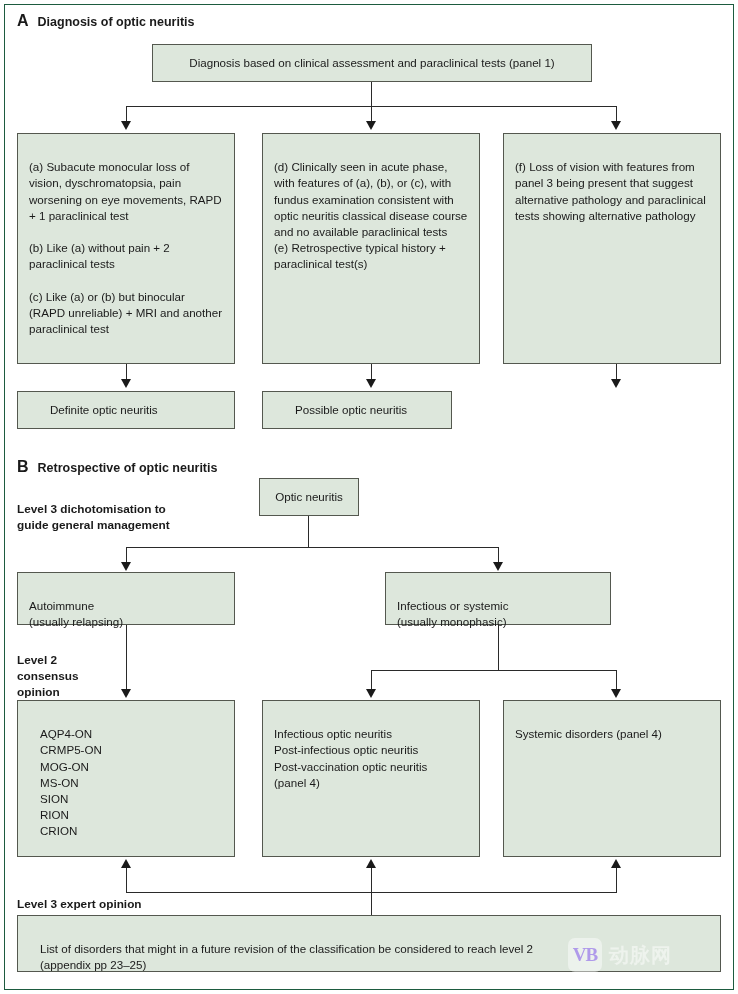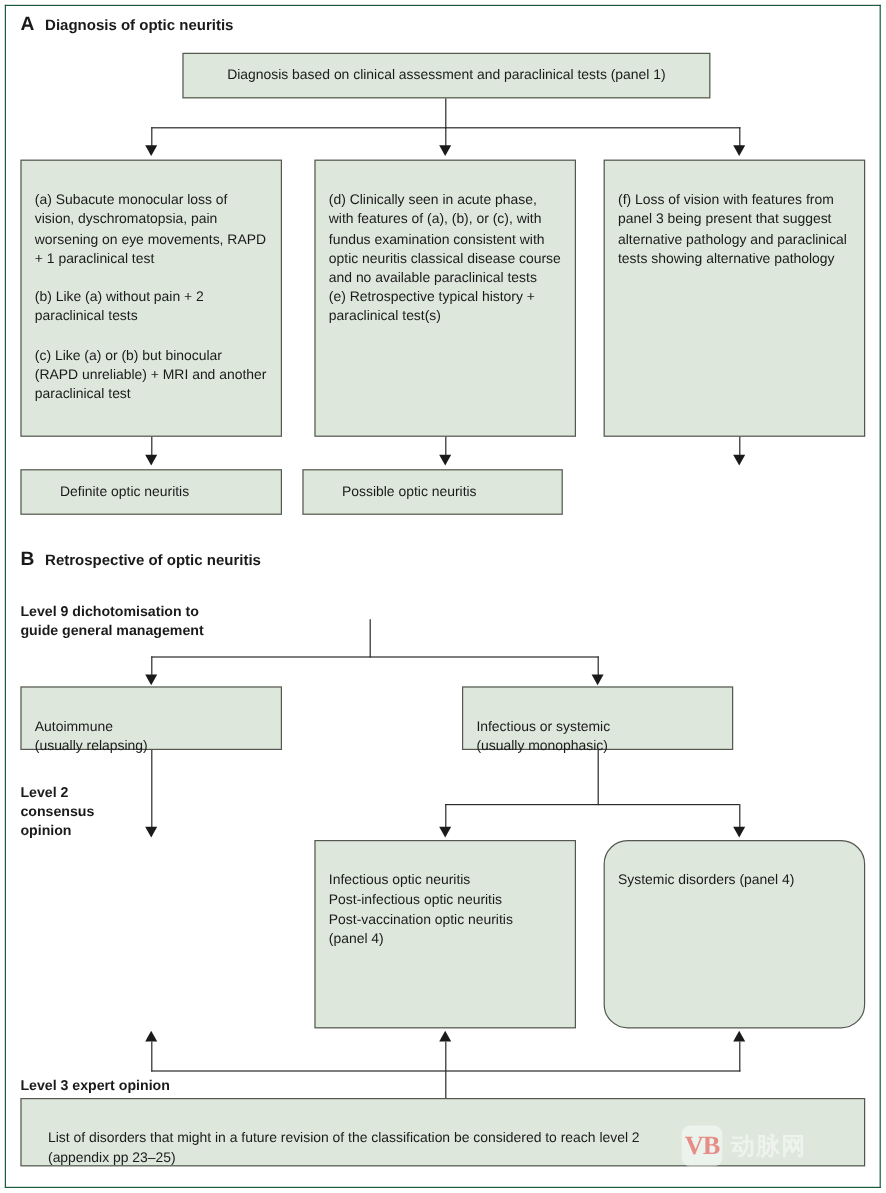--- a/index.html
+++ b/index.html
@@ -111,22 +111,22 @@
     display: flex;
     align-items: center;
     opacity: 0.55;
     pointer-events: none;
   }
   .wm-badge {
     width: 34px;
     height: 34px;
     border-radius: 7px;
     background: rgba(255,255,255,0.82);
-    color: #ef4444;
-    font-size: 22px;
+    color: #8b5cf6;
+    font-size: 19px;
     font-weight: bold;
     display: flex;
     align-items: center;
     justify-content: center;
     font-family: "Liberation Serif", serif;
     letter-spacing: -1px;
   }
   .wm-text {
     margin-left: 7px;
     font-size: 20px;
@@ -184,30 +184,33 @@
   <div class="conn conn-v" style="left:126px; top:364px; height:18px;"></div>
   <div class="arrow-down" style="left:121px; top:379px;"></div>
   <div class="conn conn-v" style="left:371px; top:364px; height:18px;"></div>
   <div class="arrow-down" style="left:366px; top:379px;"></div>
   <div class="conn conn-v" style="left:616px; top:364px; height:18px;"></div>
   <div class="arrow-down" style="left:611px; top:379px;"></div>
 
   <div class="box center-v" style="left:17px; top:391px; width:218px; height:38px;">
     <span>Definite optic neuritis</span>
   </div>
-  <div class="box center-v" style="left:252px; top:391px; width:217px; height:38px;">
+  <div class="box center-v" style="left:262px; top:391px; width:190px; height:38px;">
     <span>Possible optic neuritis</span>
   </div>
 
   <div class="panel-head" style="left:17px; top:458px;">
     <span class="panel-letter">B</span><span class="panel-title">Retrospective of optic neuritis</span>
   </div>
 
-
-  <div class="side-label" style="left:17px; top:501px;">Level 9 dichotomisation to
+  <div class="box center-both" style="left:259px; top:478px; width:100px; height:38px;">
+    <span>Optic neuritis</span>
+  </div>
+
+  <div class="side-label" style="left:17px; top:501px;">Level 3 dichotomisation to
 guide general management</div>
 
   <div class="conn conn-v" style="left:308px; top:516px; height:32px;"></div>
   <div class="conn conn-h" style="left:126px; top:547px; width:373px;"></div>
   <div class="conn conn-v" style="left:126px; top:547px; height:17px;"></div>
   <div class="arrow-down" style="left:121px; top:562px;"></div>
   <div class="conn conn-v" style="left:498px; top:547px; height:17px;"></div>
   <div class="arrow-down" style="left:493px; top:562px;"></div>
 
   <div class="box" style="left:17px; top:572px; width:218px; height:53px;">
@@ -226,27 +229,36 @@
   <div class="conn conn-v" style="left:126px; top:625px; height:67px;"></div>
   <div class="arrow-down" style="left:121px; top:689px;"></div>
 
   <div class="conn conn-v" style="left:498px; top:625px; height:46px;"></div>
   <div class="conn conn-h" style="left:371px; top:670px; width:245px;"></div>
   <div class="conn conn-v" style="left:371px; top:670px; height:22px;"></div>
   <div class="arrow-down" style="left:366px; top:689px;"></div>
   <div class="conn conn-v" style="left:616px; top:670px; height:22px;"></div>
   <div class="arrow-down" style="left:611px; top:689px;"></div>
 
+  <div class="box" style="left:17px; top:700px; width:218px; height:157px;">
+    <span style="display:block; padding-left:11px;">AQP4-ON
+CRMP5-ON
+MOG-ON
+MS-ON
+SION
+RION
+CRION</span>
+  </div>
   <div class="box" style="left:262px; top:700px; width:218px; height:157px;">
     <span>Infectious optic neuritis
 Post-infectious optic neuritis
 Post-vaccination optic neuritis
 (panel 4)</span>
   </div>
-  <div class="box" style="left:503px; top:700px; width:218px; height:157px;border-radius:20px;">
+  <div class="box" style="left:503px; top:700px; width:218px; height:157px;">
     <span>Systemic disorders (panel 4)</span>
   </div>
 
   <div class="arrow-up" style="left:121px; top:859px;"></div>
   <div class="conn conn-v" style="left:126px; top:868px; height:25px;"></div>
   <div class="conn conn-h" style="left:126px; top:892px; width:491px;"></div>
   <div class="conn conn-v" style="left:616px; top:868px; height:25px;"></div>
   <div class="arrow-up" style="left:611px; top:859px;"></div>
   <div class="conn conn-v" style="left:371px; top:868px; height:48px;"></div>
   <div class="arrow-up" style="left:366px; top:859px;"></div>

